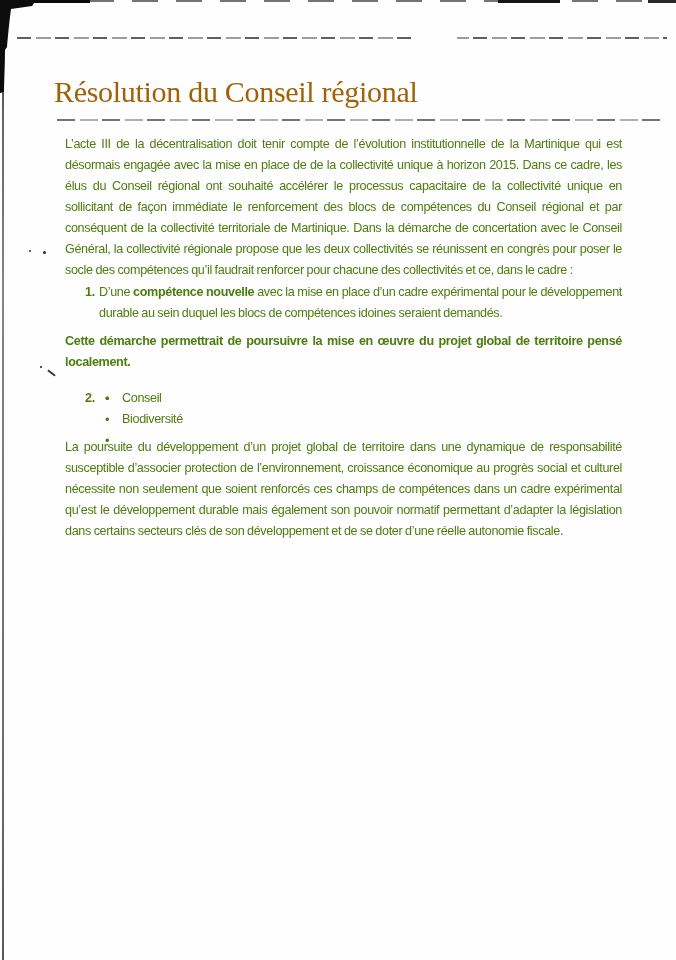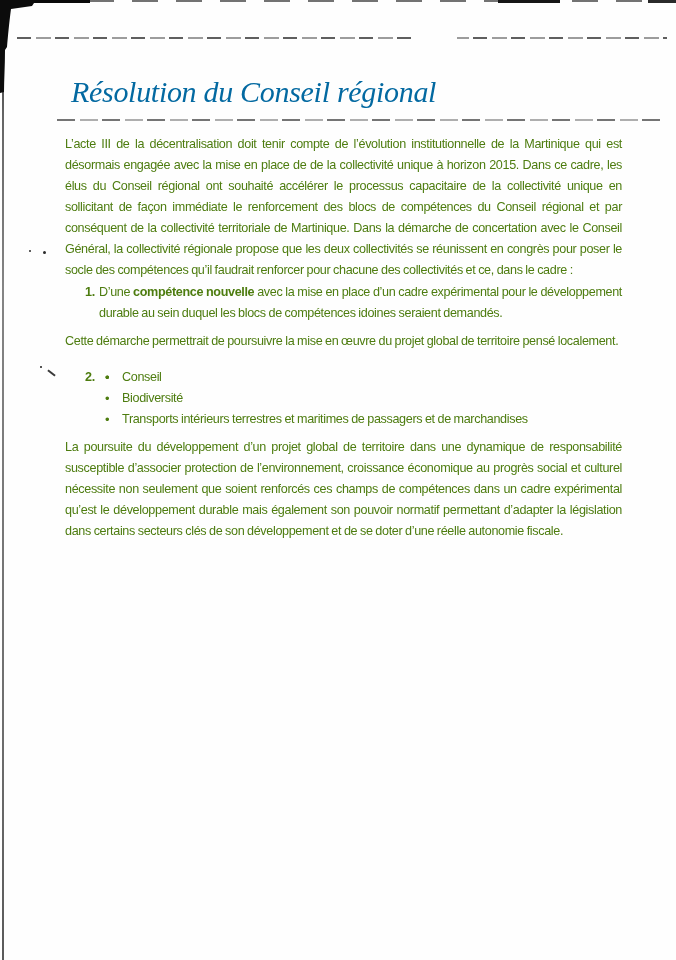--- a/index.html
+++ b/index.html
@@ -35,32 +35,32 @@
     top:119px;left:57px;width:608px;
     background:repeating-linear-gradient(90deg,rgba(70,70,70,.75) 0 18px,rgba(70,70,70,0) 18px 23px,rgba(95,95,95,.5) 23px 41px,rgba(95,95,95,0) 41px 45px);
   }
   .dot{position:absolute;border-radius:50%;background:#2a2a2a;}
   .dot-a{left:29px;top:250px;width:2px;height:2px;}
   .dot-b{left:43px;top:251px;width:3px;height:3px;}
   .tick-a{position:absolute;left:40px;top:366px;width:2px;height:2px;background:#555;}
   .tick-b{position:absolute;left:47px;top:372px;width:9px;height:2px;background:#3a3a3a;transform:rotate(38deg);}
   
   .doc-title{
-    position:absolute;top:74px;left:71px;margin:0;
+    position:absolute;top:74px;left:54px;margin:0;
     font-family:"Liberation Serif","DejaVu Serif",serif;font-weight:500;
-    font-size:30px;line-height:36px;color:#0369a1;letter-spacing:-0.3px;font-style:italic;
+    font-size:30px;line-height:36px;color:#a16207;letter-spacing:-0.3px;
   }
   
   .content{
     position:absolute;top:134px;left:65px;width:557px;
     font-size:12.6px;line-height:21px;letter-spacing:-0.35px;word-spacing:-0.4px;
     color:#4d7c0f;
   }
   .content p{margin:0;text-align:justify;}
-  .para-2{margin-top:7px !important;}
+  .para-2{margin-top:7px !important;font-weight:bold;}
   .para-3{margin-top:27px !important;}
   .para-4{margin-top:7px !important;}
   .oli{position:relative;padding-left:34px;text-align:justify;}
   .oli .num{position:absolute;left:20px;font-weight:bold;}
   .oli-1{margin-top:1px;}
   .oli-2{margin-top:15px;font-weight:bold;}
   .bullets{list-style:none;margin:13px 0 0 0;padding:0;}
   .bullets li{position:relative;padding-left:57px;line-height:21px;text-align:left;}
   .bullets li .bullet-glyph{position:absolute;left:40px;top:0;font-size:13px;}
   b{font-weight:bold;}
@@ -97,20 +97,20 @@
     <p class="para-2">Cette démarche permettrait de poursuivre la mise en œuvre du projet global de territoire pensé localement.</p>
 
     <div class="oli oli-2">
       <span class="num">2.</span>
     </div>
 
     <ul class="bullets">
       <li><span class="bullet-glyph">•</span></li>
       <li><span class="bullet-glyph">•</span><span>Conseil</span></li>
       <li><span class="bullet-glyph">•</span><span>Biodiversité</span></li>
-      <li><span class="bullet-glyph">•</span><span>Transports intérieurs terrestres et maritimes de passagers et de marchandises</span></li>
+      <li><span class="bullet-glyph">•</span></li>
     </ul>
 
 
     <p class="para-4">La poursuite du développement d’un projet global de territoire dans une dynamique de responsabilité susceptible d’associer protection de l’environnement, croissance économique au progrès social et culturel nécessite non seulement que soient renforcés ces champs de compétences dans un cadre expérimental qu’est le développement durable mais également son pouvoir normatif permettant d’adapter la législation dans certains secteurs clés de son développement et de se doter d’une réelle autonomie fiscale.</p>
 
   </div>
 </div>
 
 </body></html>

